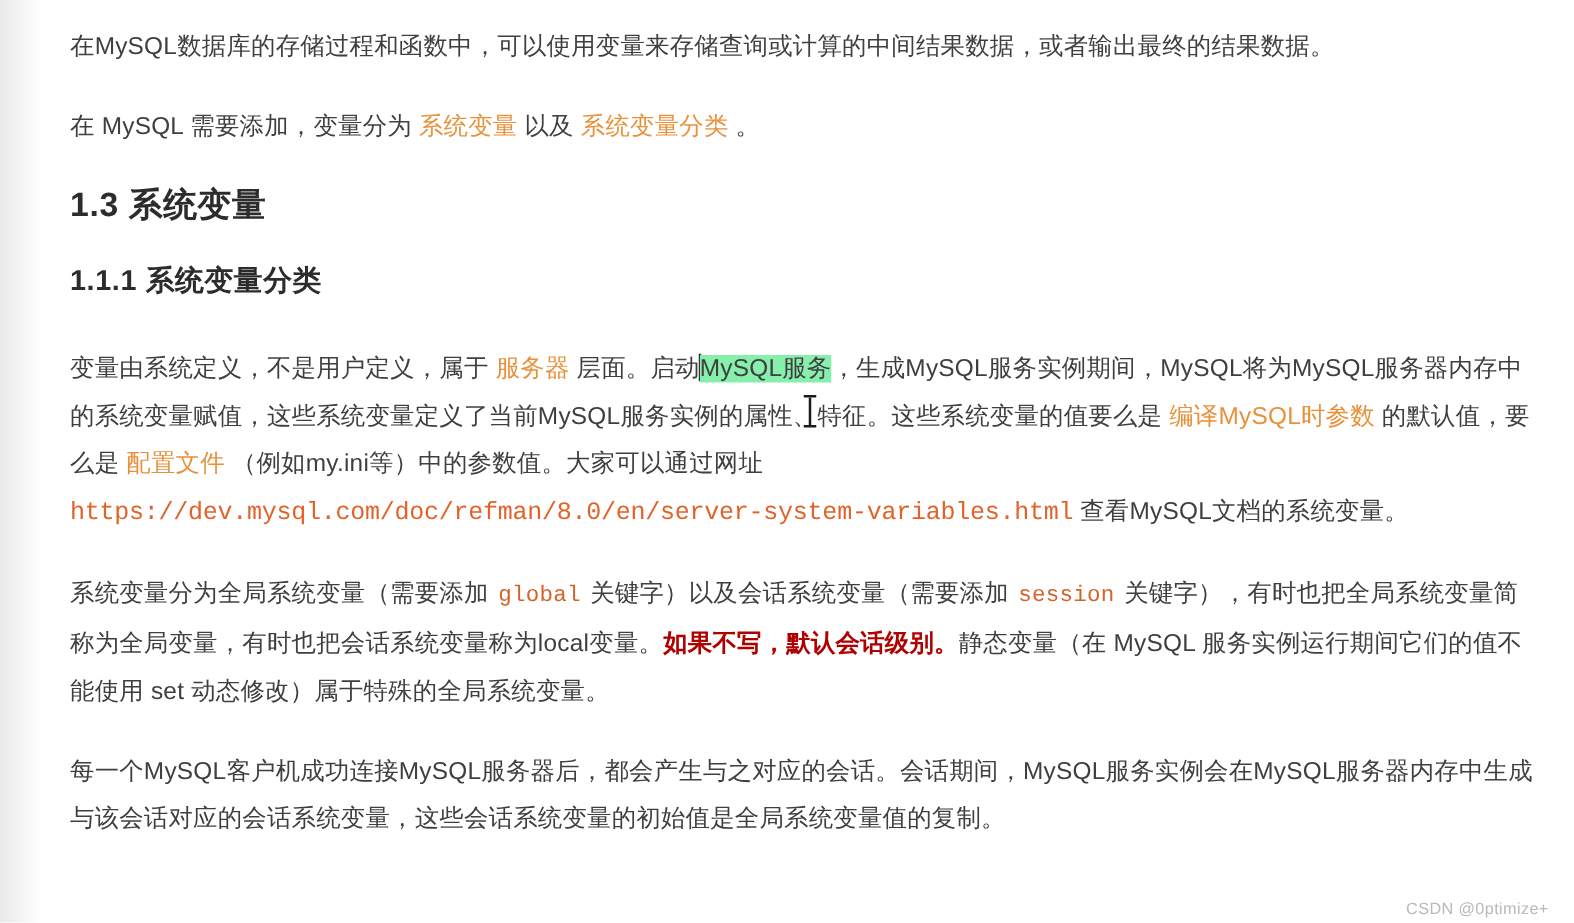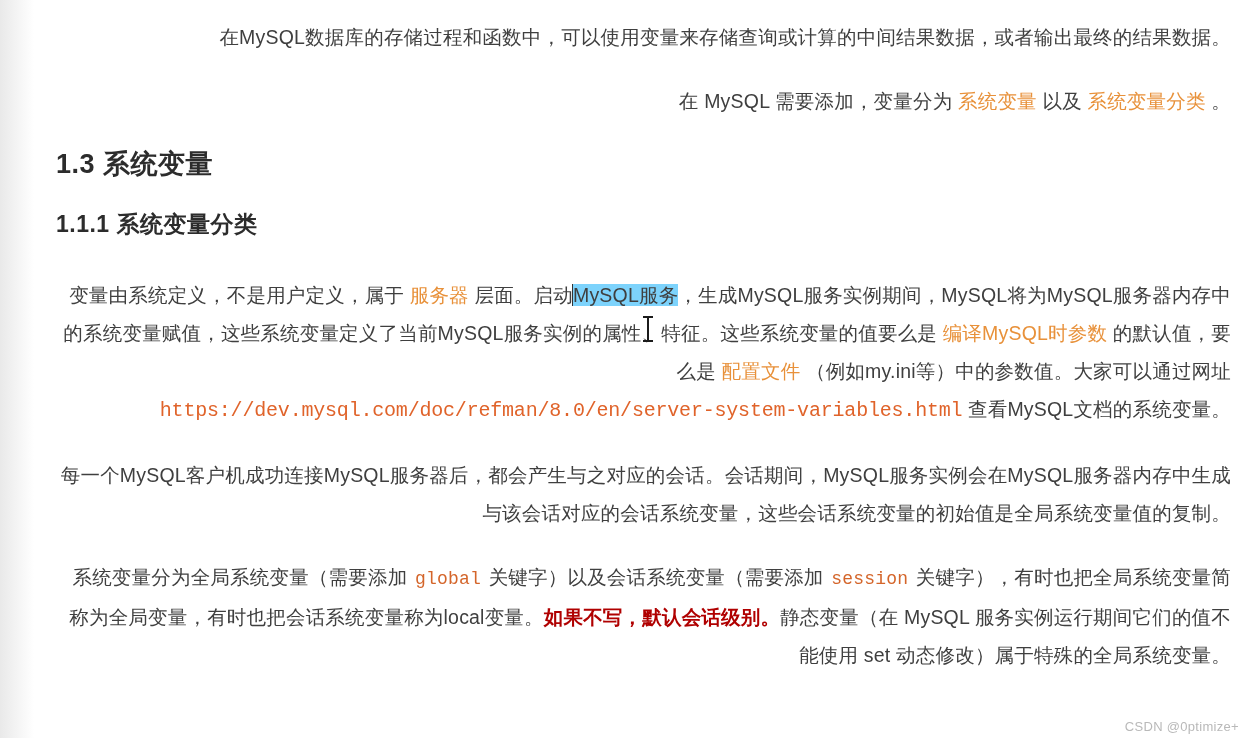--- a/index.html
+++ b/index.html
@@ -37,21 +37,20 @@
     width: 1175px;
     padding-top: 18px;
     box-sizing: border-box;
   }
   p.para {
     margin: 0 0 26px 0;
     font-size: 19.5px;
     line-height: 38px;
     color: #3f3f3f;
     letter-spacing: 0.2px;
-    text-align: right;
   }
   h2.h-sec {
     font-size: 27px;
     line-height: 36px;
     font-weight: bold;
     color: #2c2c2c;
     margin: 26px 0 22px 0;
     letter-spacing: 0.5px;
   }
   h3.h-sub {
@@ -77,21 +76,21 @@
     color: #e0632a;
     font-size: 20px;
     letter-spacing: -0.2px;
     word-break: break-all;
   }
   .bold-red {
     color: #b00000;
     font-weight: bold;
   }
   .selection {
-    background: #7dd3fc;
+    background: #86efac;
     color: #3f3f3f;
     margin-top: 42px;
   }
   .caret {
     display: inline-block;
     width: 2px;
     height: 22px;
     background: #333;
     vertical-align: -4px;
     margin: 0 -1px;
@@ -157,25 +156,25 @@
 
     <h2 class="h-sec">1.3 系统变量</h2>
 
     <h3 class="h-sub">1.1.1 系统变量分类</h3>
 
     <p class="para">
       <span>变量由系统定义，不是用户定义，属于 </span><span class="kw-orange">服务器</span><span> 层面。启动</span><span class="caret"></span><span class="selection">MySQL服务</span><span>，生成MySQL服务实例期间，MySQL将为MySQL服务器内存中的系统变量赋值，这些系统变量定义了当前MySQL服务实例的属性、特征。这些系统变量的值要么是 </span><span class="kw-orange">编译MySQL时参数</span><span> 的默认值，要么是 </span><span class="kw-orange">配置文件</span><span> （例如my.ini等）中的参数值。大家可以通过网址 </span><br><span class="link-url">https://dev.mysql.com/doc/refman/8.0/en/server-system-variables.html</span><span> 查看MySQL文档的系统变量。</span>
     </p>
 
     <p class="para">
-      <span>每一个MySQL客户机成功连接MySQL服务器后，都会产生与之对应的会话。会话期间，MySQL服务实例会在MySQL服务器内存中生成与该会话对应的会话系统变量，这些会话系统变量的初始值是全局系统变量值的复制。</span>
+      <span>系统变量分为全局系统变量（需要添加 </span><span class="code-inline">global</span><span> 关键字）以及会话系统变量（需要添加 </span><span class="code-inline">session</span><span> 关键字），有时也把全局系统变量简称为全局变量，有时也把会话系统变量称为local变量。</span><span class="bold-red">如果不写，默认会话级别。</span><span>静态变量（在 MySQL 服务实例运行期间它们的值不能使用 set 动态修改）属于特殊的全局系统变量。</span>
     </p>
 
     <p class="para">
-      <span>系统变量分为全局系统变量（需要添加 </span><span class="code-inline">global</span><span> 关键字）以及会话系统变量（需要添加 </span><span class="code-inline">session</span><span> 关键字），有时也把全局系统变量简称为全局变量，有时也把会话系统变量称为local变量。</span><span class="bold-red">如果不写，默认会话级别。</span><span>静态变量（在 MySQL 服务实例运行期间它们的值不能使用 set 动态修改）属于特殊的全局系统变量。</span>
+      <span>每一个MySQL客户机成功连接MySQL服务器后，都会产生与之对应的会话。会话期间，MySQL服务实例会在MySQL服务器内存中生成与该会话对应的会话系统变量，这些会话系统变量的初始值是全局系统变量值的复制。</span>
     </p>
 
   </div>
 
   <div class="mouse-cursor">
     <div class="cap-top"></div>
     <div class="ibar"></div>
     <div class="cap-bot"></div>
   </div>
 

